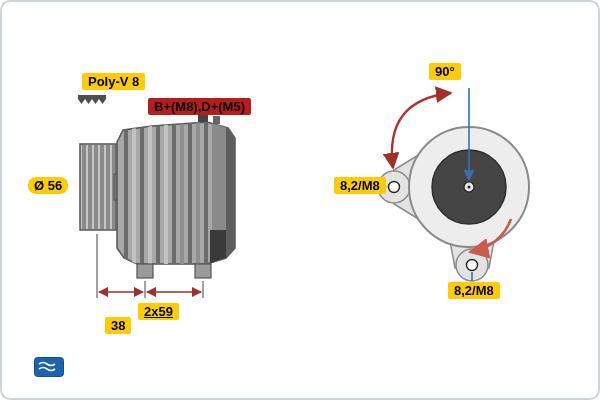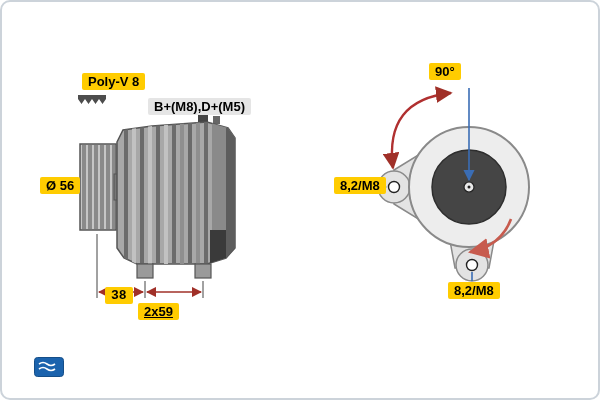--- a/index.html
+++ b/index.html
@@ -7,21 +7,21 @@
   .frame {
     position:relative; width:600px; height:400px; box-sizing:border-box;
     background:#ffffff; border:2px solid #ccd3da; border-radius:10px; overflow:hidden;
   }
   .drawing { position:absolute; left:0; top:0; width:600px; height:400px; }
   .lbl {
     position:absolute; font-size:13px; font-weight:bold; color:#000;
     padding:2px 6px; border-radius:2px; white-space:nowrap; line-height:13px;
   }
   .lbl-yellow { background:#fc0; }
-  .lbl-blue   { background:#e5e5e5; }
+  .lbl-blue   { background:#b91c1c; }
   .logo { position:absolute; left:32px; top:355px; width:30px; height:20px; }
 </style>
 </head>
 <body>
 
 <div class="frame">
 
   <svg class="drawing" viewBox="0 0 600 400">
     <defs>
       <marker id="mRed" viewBox="0 0 10 10" refX="9" refY="5" markerWidth="7" markerHeight="7" orient="auto-start-reverse">
@@ -120,22 +120,22 @@
       </g>
 
       <path d="M 391,166 Q 382,98 449,91" fill="none" stroke="#b03030" stroke-width="2.4" marker-start="url(#mRed)" marker-end="url(#mRed)"></path>
 
       <path d="M 509,217 Q 499,244 468,250" fill="none" stroke="#c75b4e" stroke-width="2.6" marker-end="url(#mSalmon)"></path>
     </g>
   </svg>
 
   <div class="lbl lbl-yellow" style="left:80px; top:71px;">Poly-V 8</div>
   <div class="lbl lbl-blue" style="left:146px; top:96px;">B+(M8),D+(M5)</div>
-  <div class="lbl lbl-yellow" style="left:38px; top:175px;">Ø 56</div>
-  <div class="lbl lbl-yellow" style="left:103px; top:285px;font-family:Liberation Mono, monospace;">38</div>
+  <div class="lbl lbl-yellow" style="left:26px; top:175px;border-radius:8px;">Ø 56</div>
+  <div class="lbl lbl-yellow" style="left:103px; top:315px;">38</div>
   <div class="lbl lbl-yellow" style="left:136px; top:301px;text-decoration:underline;">2x59</div>
   <div class="lbl lbl-yellow" style="left:427px; top:61px;">90°</div>
   <div class="lbl lbl-yellow" style="left:332px; top:175px;">8,2/M8</div>
   <div class="lbl lbl-yellow" style="left:446px; top:280px;">8,2/M8</div>
 
   <svg class="logo" viewBox="0 0 30 20">
     <rect x="0.5" y="0.5" width="29" height="19" rx="3" fill="#1b63ad" stroke="#154e88"></rect>
     <path d="M5,7 q4,-3 8,0 t8,0" fill="none" stroke="#fff" stroke-width="1.6"></path>
     <path d="M5,12 q4,-3 8,0 t8,0" fill="none" stroke="#fff" stroke-width="1.6"></path>
   </svg>

